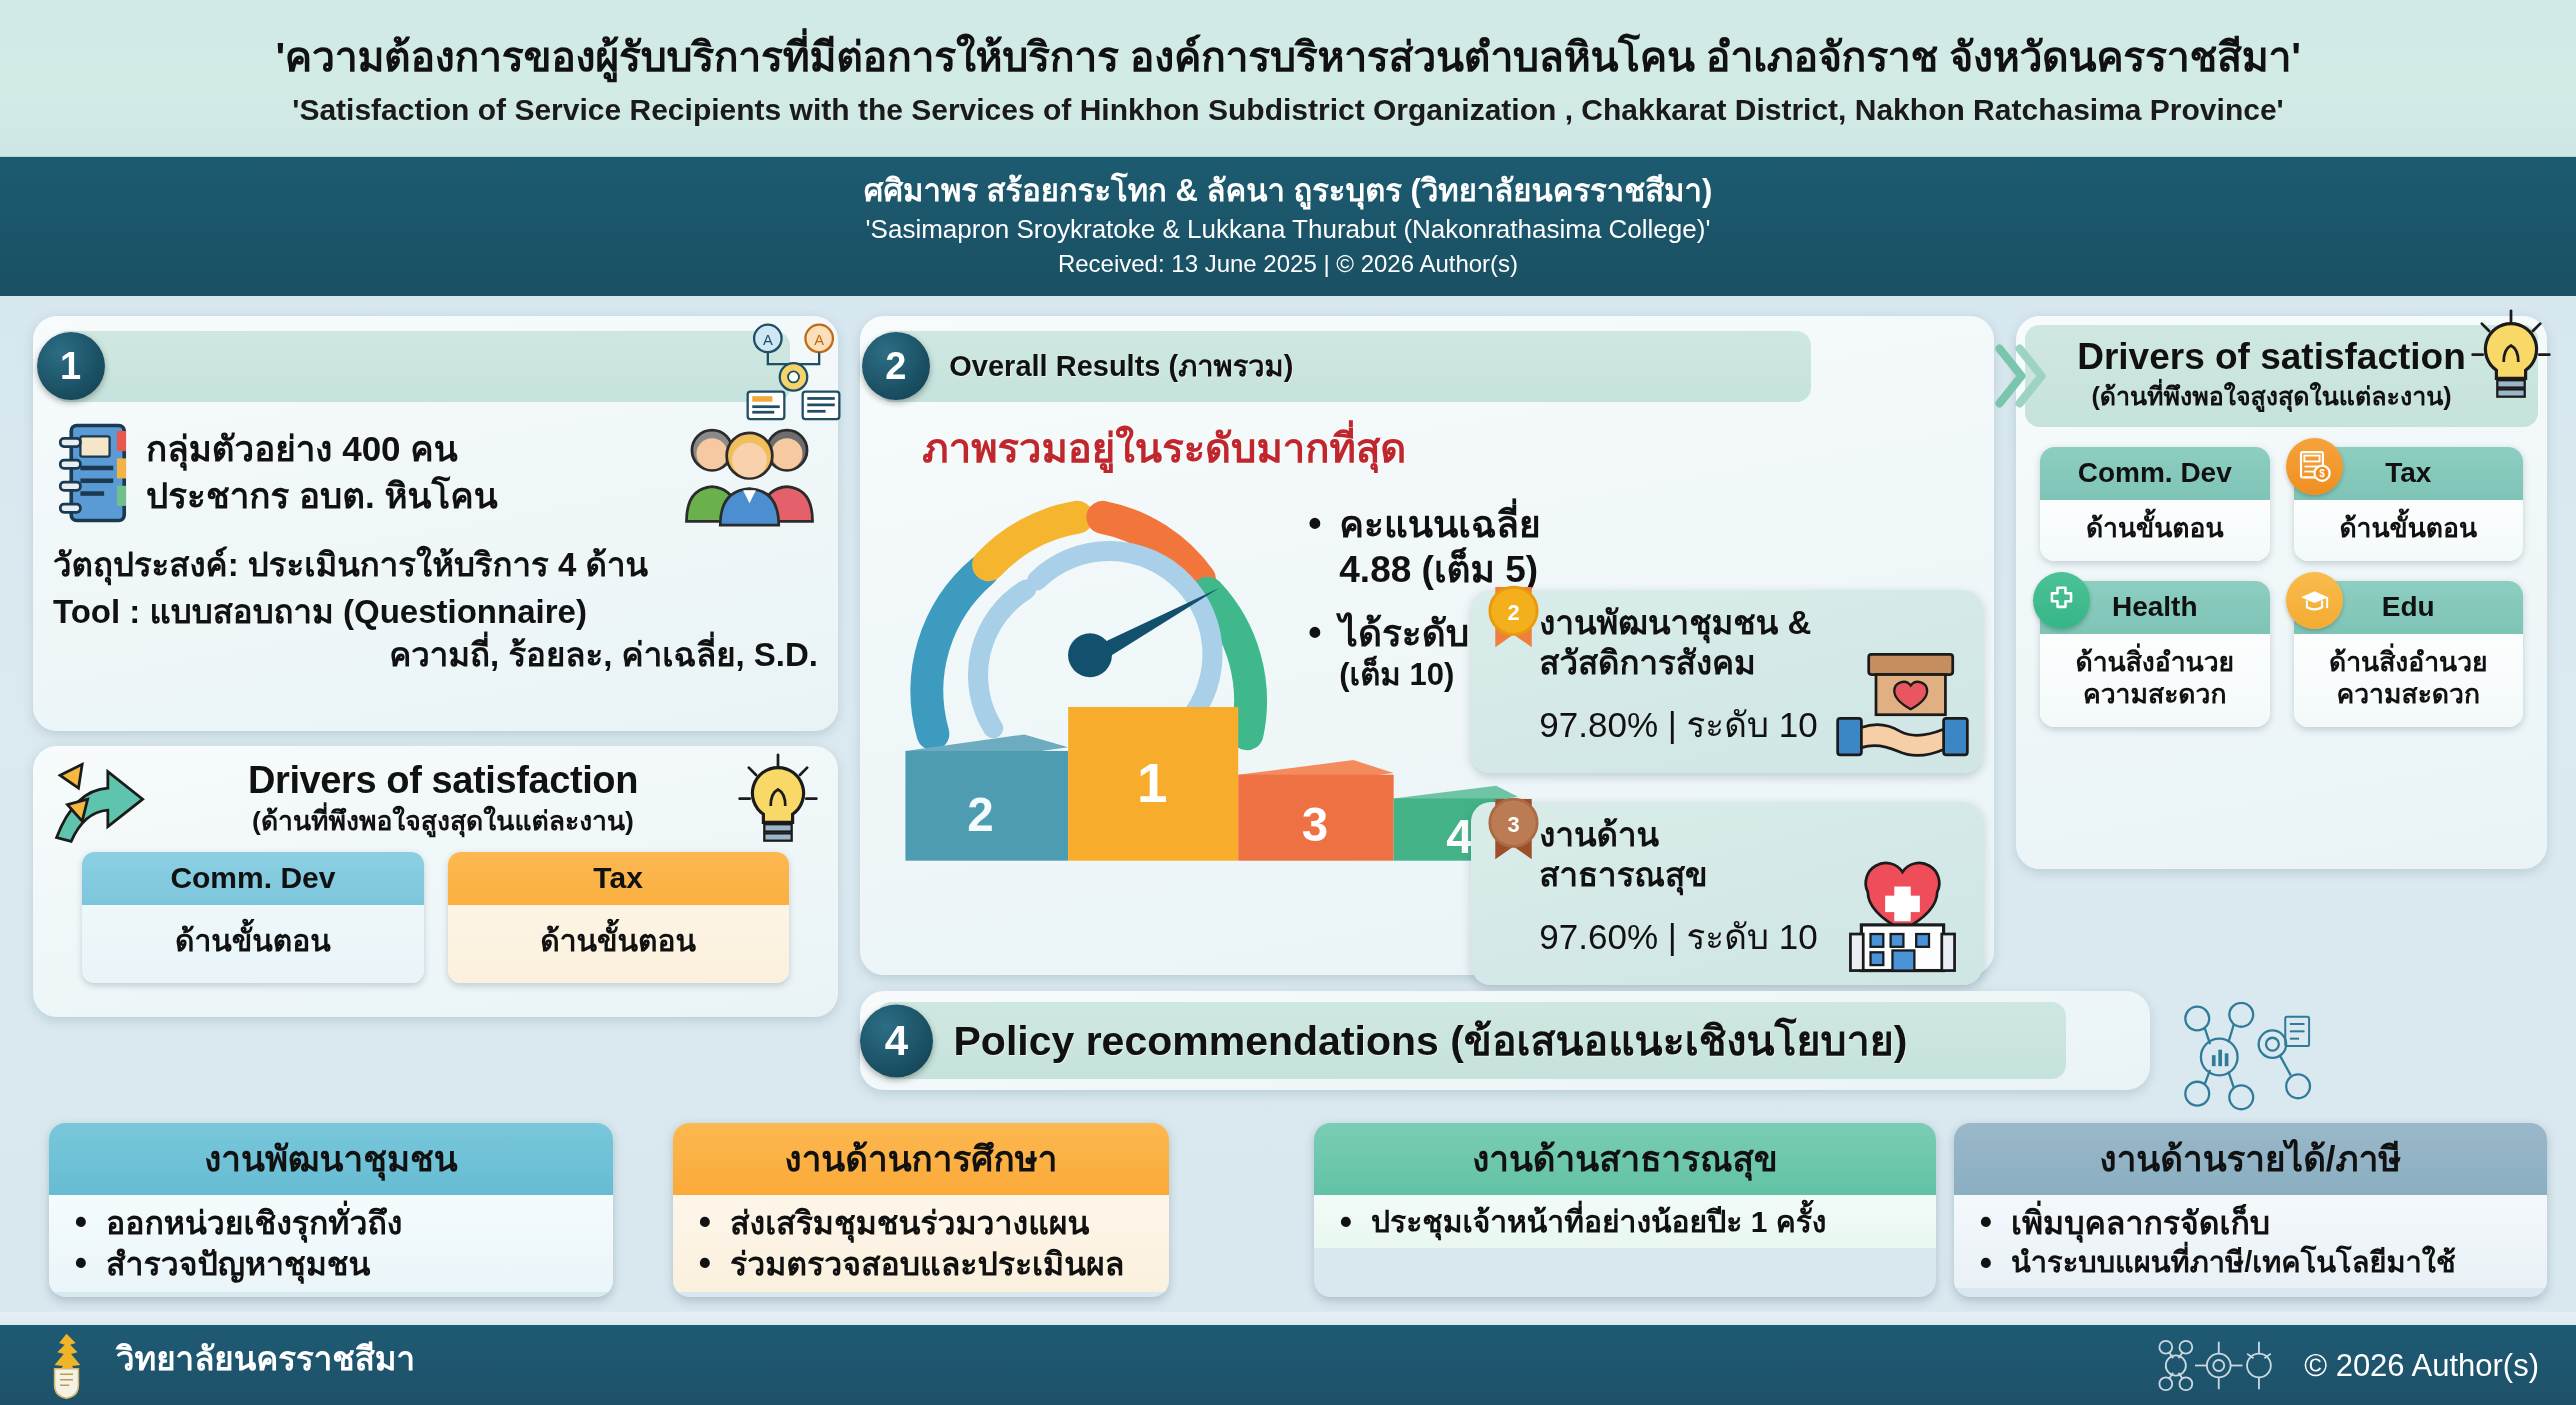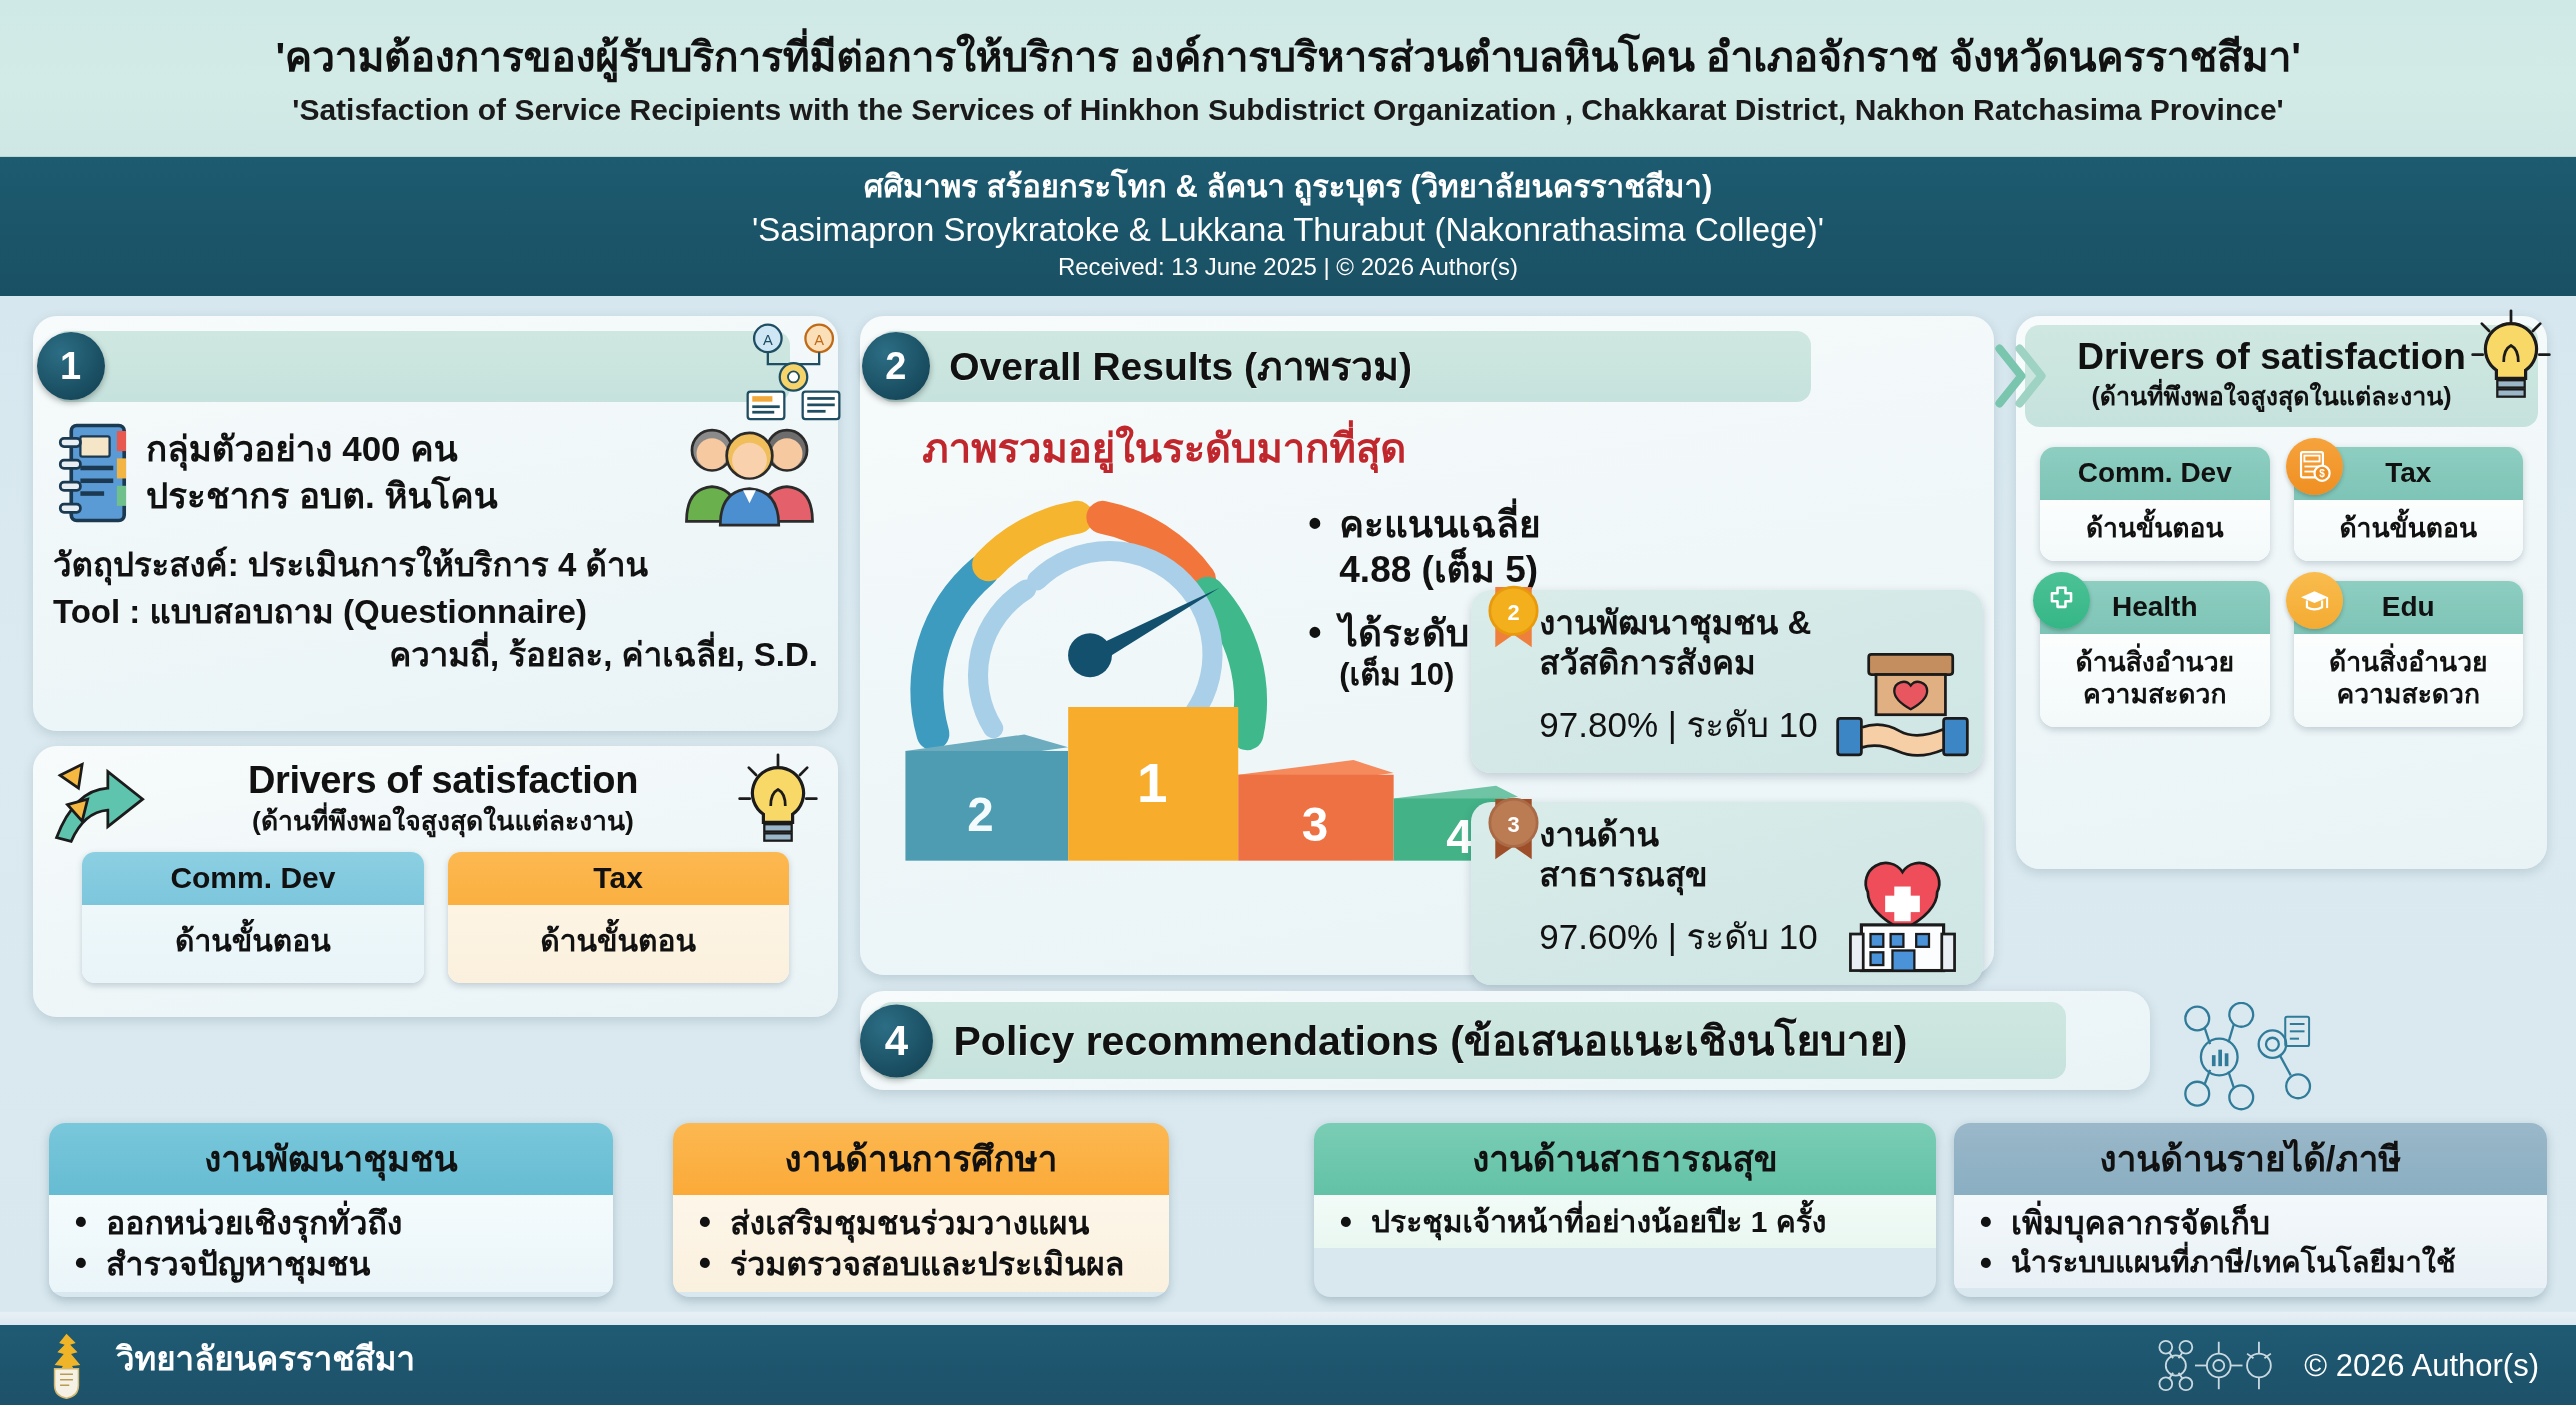--- a/index.html
+++ b/index.html
@@ -31,21 +31,21 @@
 
   
   #author-bar {
     height: 139px;
     background: linear-gradient(180deg,#1d5b70 0%, #1b5468 60%, #1a5064 100%);
     display: flex; flex-direction: column;
     align-items: center; justify-content: center; color: #fff;
     padding-bottom: 3.7px;
   }
   #author-th { font-size: 31px; font-weight: 600; line-height: 1.2; }
-  #author-en { font-size: 33px; font-weight: 500; margin-top: 5.5px; }
+  #author-en { font-size: 26px; font-weight: 500; margin-top: 5.5px; }
   #author-meta { font-size: 24px; font-weight: 400; margin-top: 4.6px; }
 
   
   #canvas {
     position: absolute;
     top: 296px; left: 0; width: 2576px; height: 1015px;
     background: linear-gradient(180deg,#d7e7ef 0%, #dbeaf0 40%, #d9e8ef 100%);
   }
 
   .panel {
@@ -65,21 +65,21 @@
   }
   .sec-num {
     position: absolute; left: -16.5px; top: 50%; transform: translateY(-50%);
     width: 68px; height: 68px; border-radius: 50%;
     background: radial-gradient(circle at 35% 30%, #2c6e85, #17495c 75%);
     color: #fff; font-size: 38px; font-weight: 700;
     display: flex; align-items: center; justify-content: center;
     box-shadow: 0 2.7px 6.4px rgba(0,0,0,.3);
   }
   .sec-title {
-    margin-left: 71px; font-size: 39px; font-weight: 700; color: #111;
+    margin-left: 71px; font-size: 29px; font-weight: 700; color: #111;
     white-space: nowrap;
     text-shadow: 0.9px 0.9px 0 rgba(255,255,255,.5);
   }
 
   
   #p1 { left: 33px; top: 20px; width: 805px; height: 415px; padding: 14.6px 20px 16.5px; }
   #p1 .sec-head { width: 737px; }
   #p1 .sec-title { font-size: 38px; }
   .p1-row { display: flex; align-items: center; margin-top: 16.5px; gap: 9.1px; }
   .p1-lines { font-size: 35px; font-weight: 600; color: #111; line-height: 1.34; }

